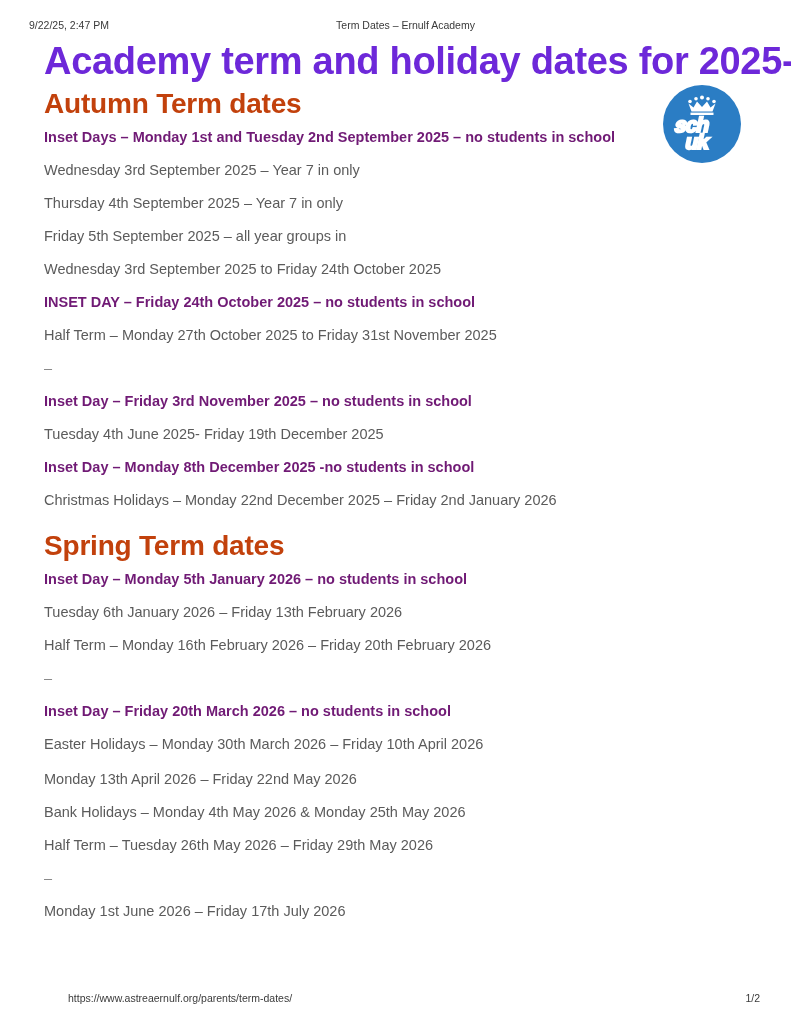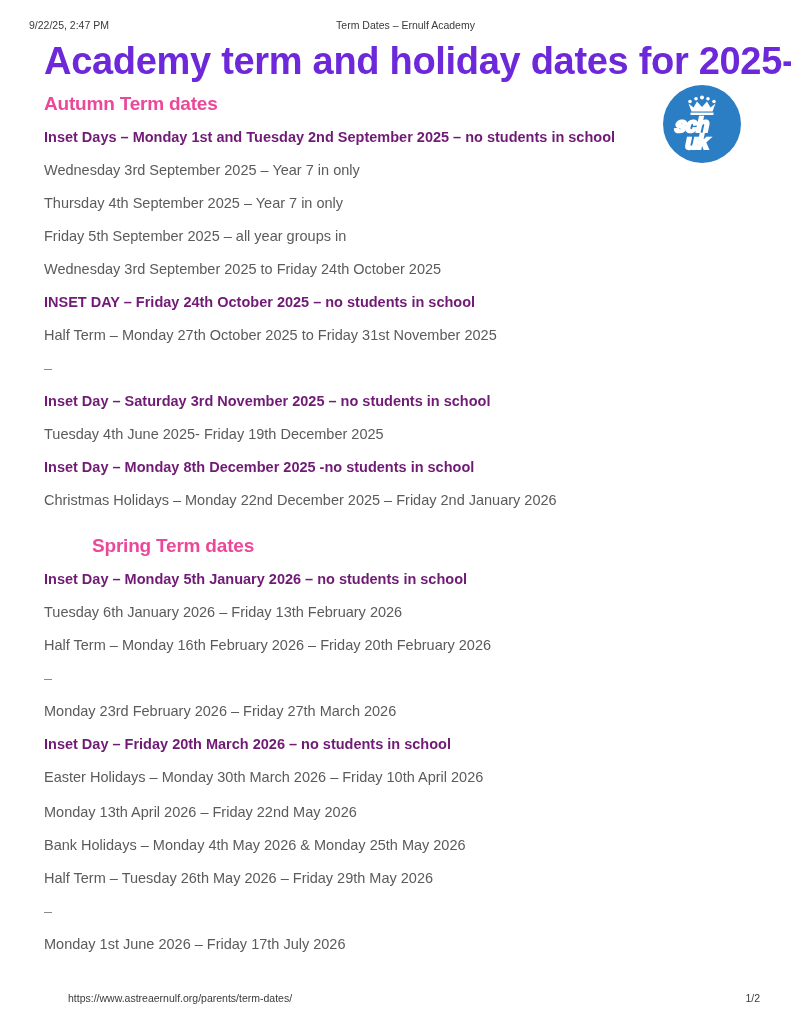--- a/index.html
+++ b/index.html
@@ -89,29 +89,29 @@
     line-height: 40px;
     font-weight: 700;
     color: #6d28d9;
     letter-spacing: -0.3px;
     white-space: nowrap;
   }
 
   h2.term-heading {
     margin: 0;
     padding: 0;
-    font-size: 19px;
+    font-size: 28px;
     line-height: 34px;
     font-weight: 700;
-    color: #ec4899;
+    color: #c2410c;
     letter-spacing: -0.2px;
     white-space: nowrap;
   }
 
-  h2.term-heading.spring  { margin-top: 12px; margin-left: 48px; }
+  h2.term-heading.spring  { margin-top: 12px; }
   h2.term-heading.summer  { margin-top: 12px; }
 
   .line {
     font-size: 14.5px;
     line-height: 33px;
     height: 33px;
     color: #5b5b5b;
     font-weight: 400;
     white-space: nowrap;
   }
@@ -177,33 +177,32 @@
     <div class="block-autumn">
       <h2 class="term-heading autumn">Autumn Term dates</h2>
       <div class="line bold">Inset Days – Monday 1st and Tuesday 2nd September 2025 – no students in school</div>
       <div class="line">Wednesday 3rd September 2025  – Year 7 in only</div>
       <div class="line">Thursday 4th September 2025 – Year 7 in only</div>
       <div class="line">Friday 5th September 2025 – all year groups in</div>
       <div class="line">Wednesday 3rd September 2025 to Friday 24th October 2025</div>
       <div class="line bold">INSET DAY – Friday 24th October 2025 – no students in school</div>
       <div class="line">Half Term – Monday 27th October 2025 to Friday 31st November 2025</div>
       <div class="line sep">–</div>
-      <div class="line bold">Inset Day – Saturday 3rd November 2025 – no students in school</div>
+      <div class="line bold">Inset Day – Friday 3rd November 2025 – no students in school</div>
       <div class="line">Tuesday 4th June 2025- Friday 19th December 2025</div>
       <div class="line bold">Inset Day – Monday 8th December 2025 -no students in school</div>
       <div class="line">Christmas Holidays – Monday 22nd December 2025 – Friday 2nd January 2026</div>
     </div>
 
     <div class="block-spring">
       <h2 class="term-heading spring">Spring Term dates</h2>
       <div class="line bold">Inset Day – Monday 5th January 2026 – no students in school</div>
       <div class="line">Tuesday 6th January 2026 – Friday 13th February 2026</div>
       <div class="line">Half Term – Monday 16th February 2026 – Friday 20th February 2026</div>
       <div class="line sep">–</div>
-      <div class="line">Monday 23rd February 2026 – Friday 27th March 2026</div>
       <div class="line bold">Inset Day – Friday 20th March 2026 – no students in school</div>
       <div class="line">Easter Holidays – Monday 30th March 2026 – Friday 10th April 2026</div>
     </div>
 
     <div class="block-summer">
       <div class="line">Monday 13th April 2026 – Friday 22nd May 2026</div>
       <div class="line">Bank Holidays – Monday 4th May 2026 &amp; Monday 25th May 2026</div>
       <div class="line">Half Term – Tuesday 26th May 2026 – Friday 29th May 2026</div>
       <div class="line sep">–</div>
       <div class="line">Monday 1st June 2026 – Friday 17th July 2026</div>

